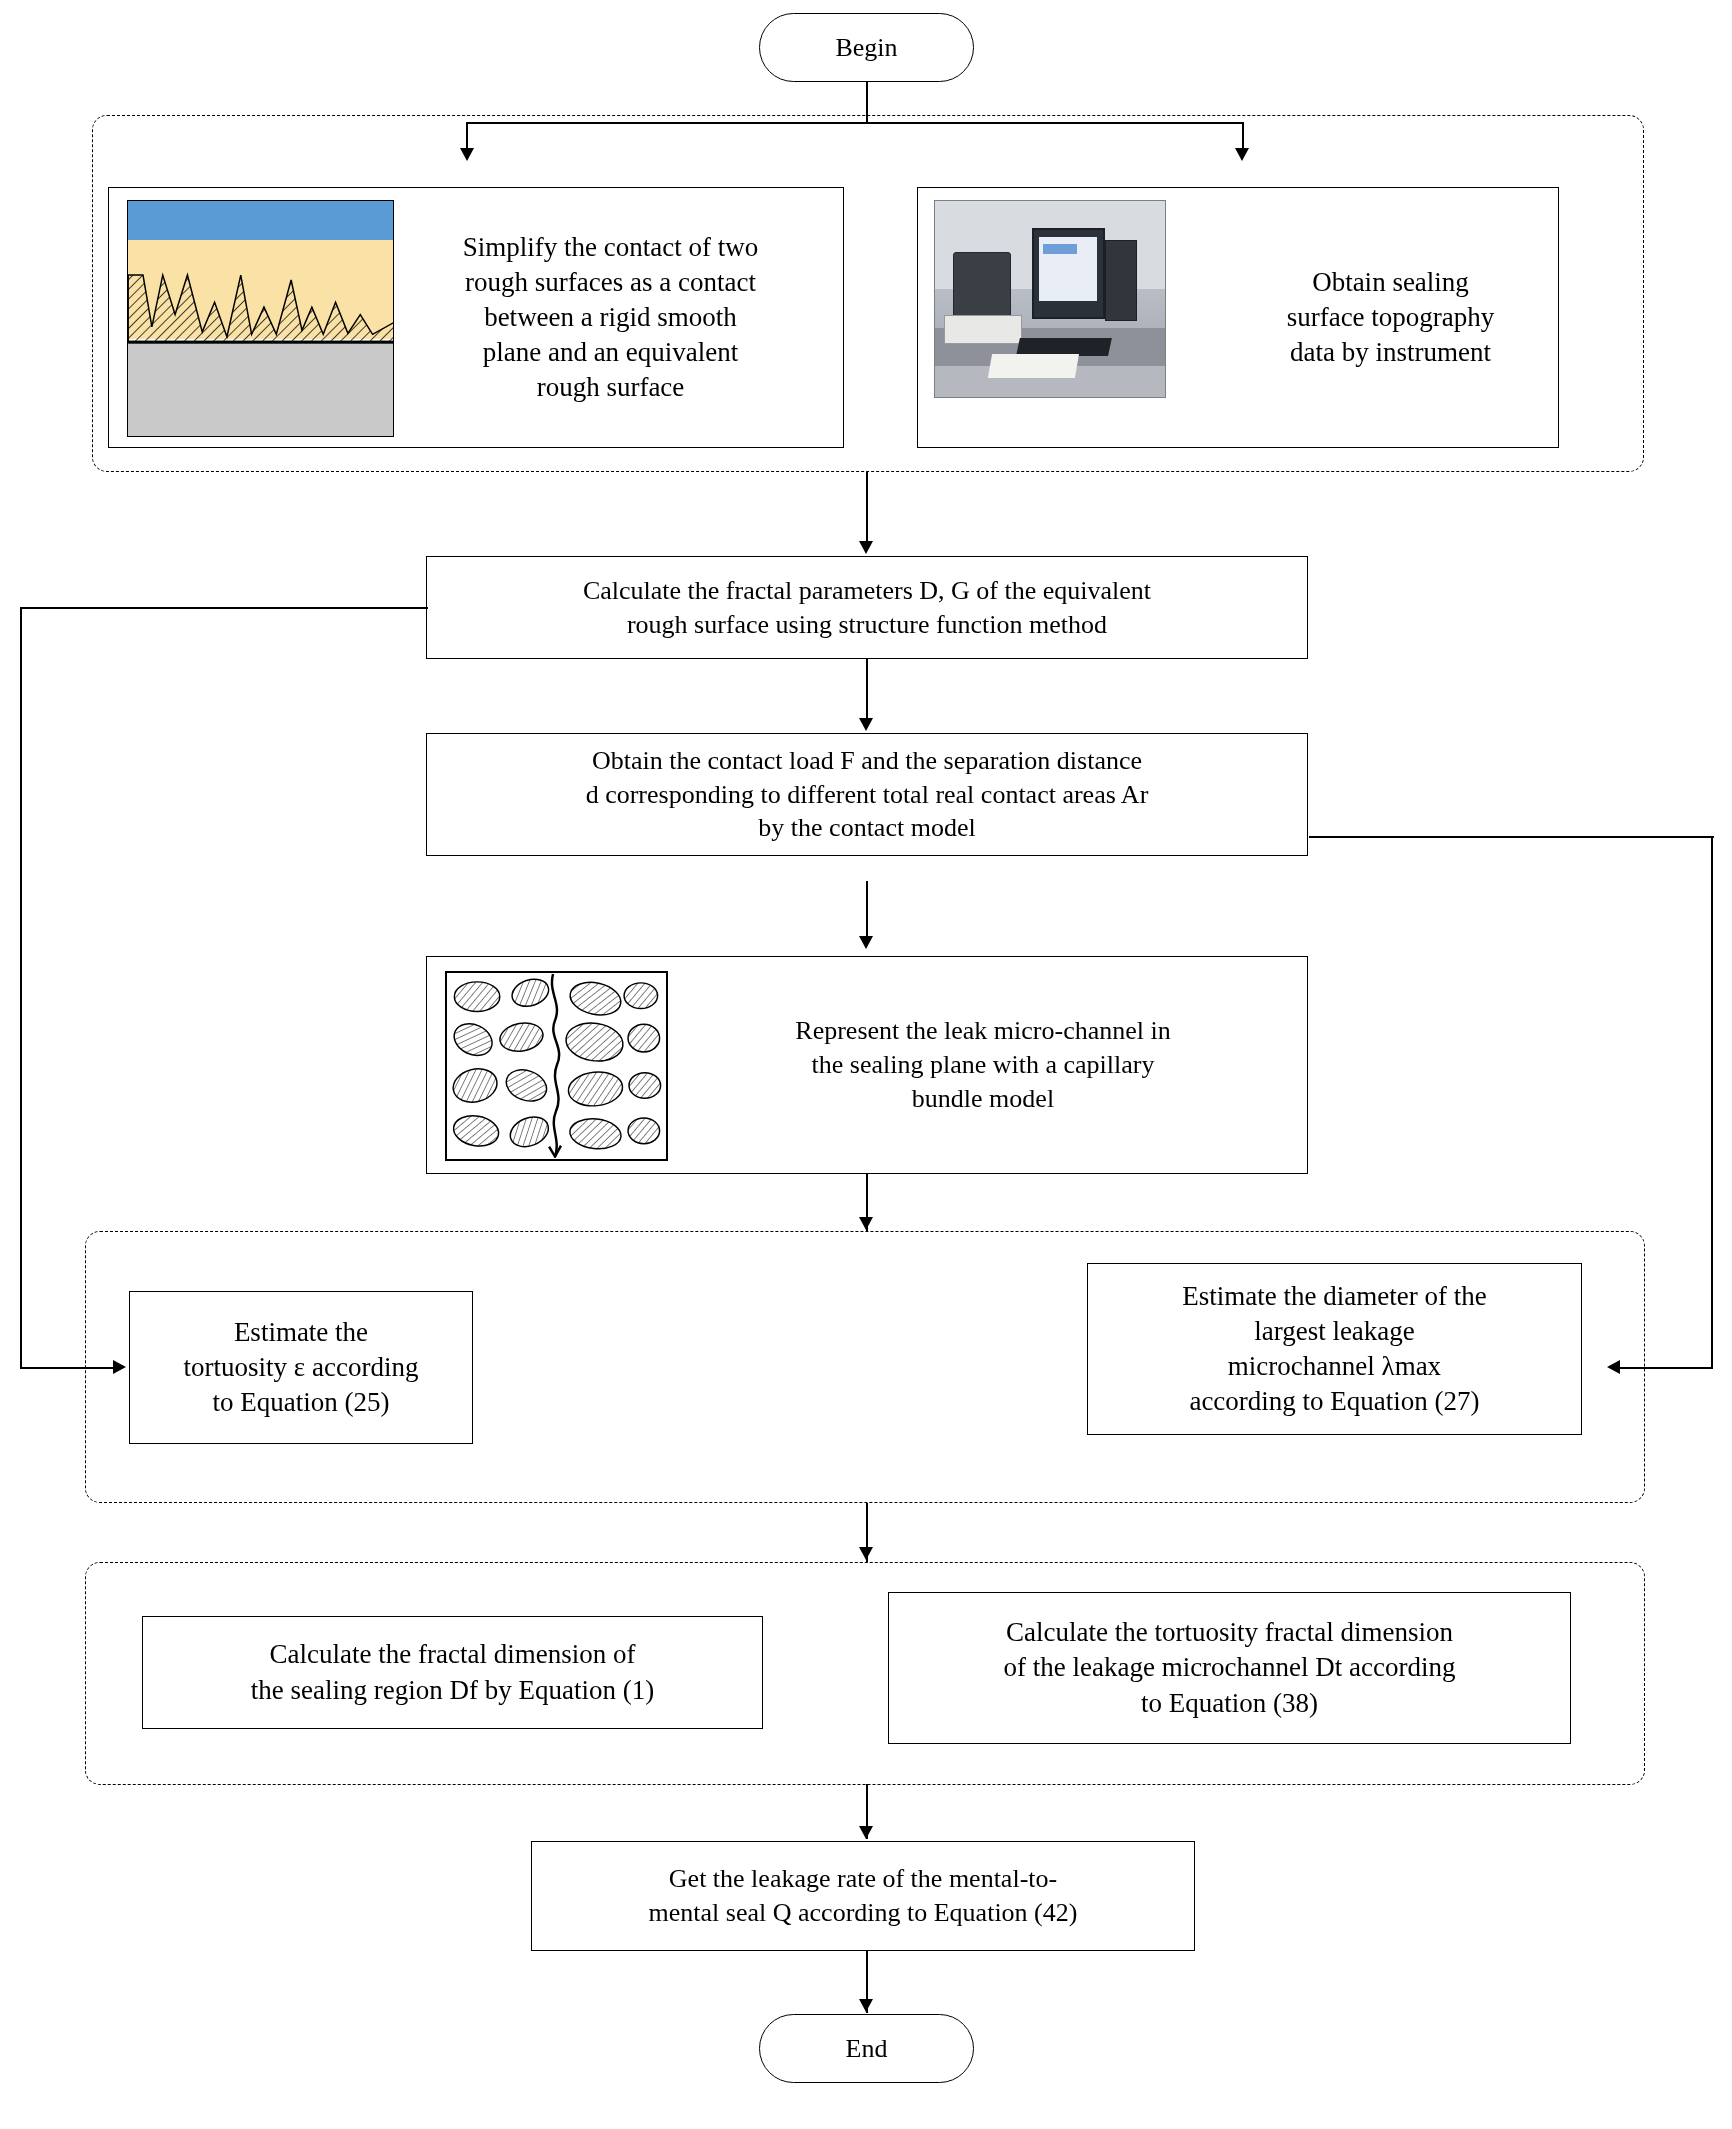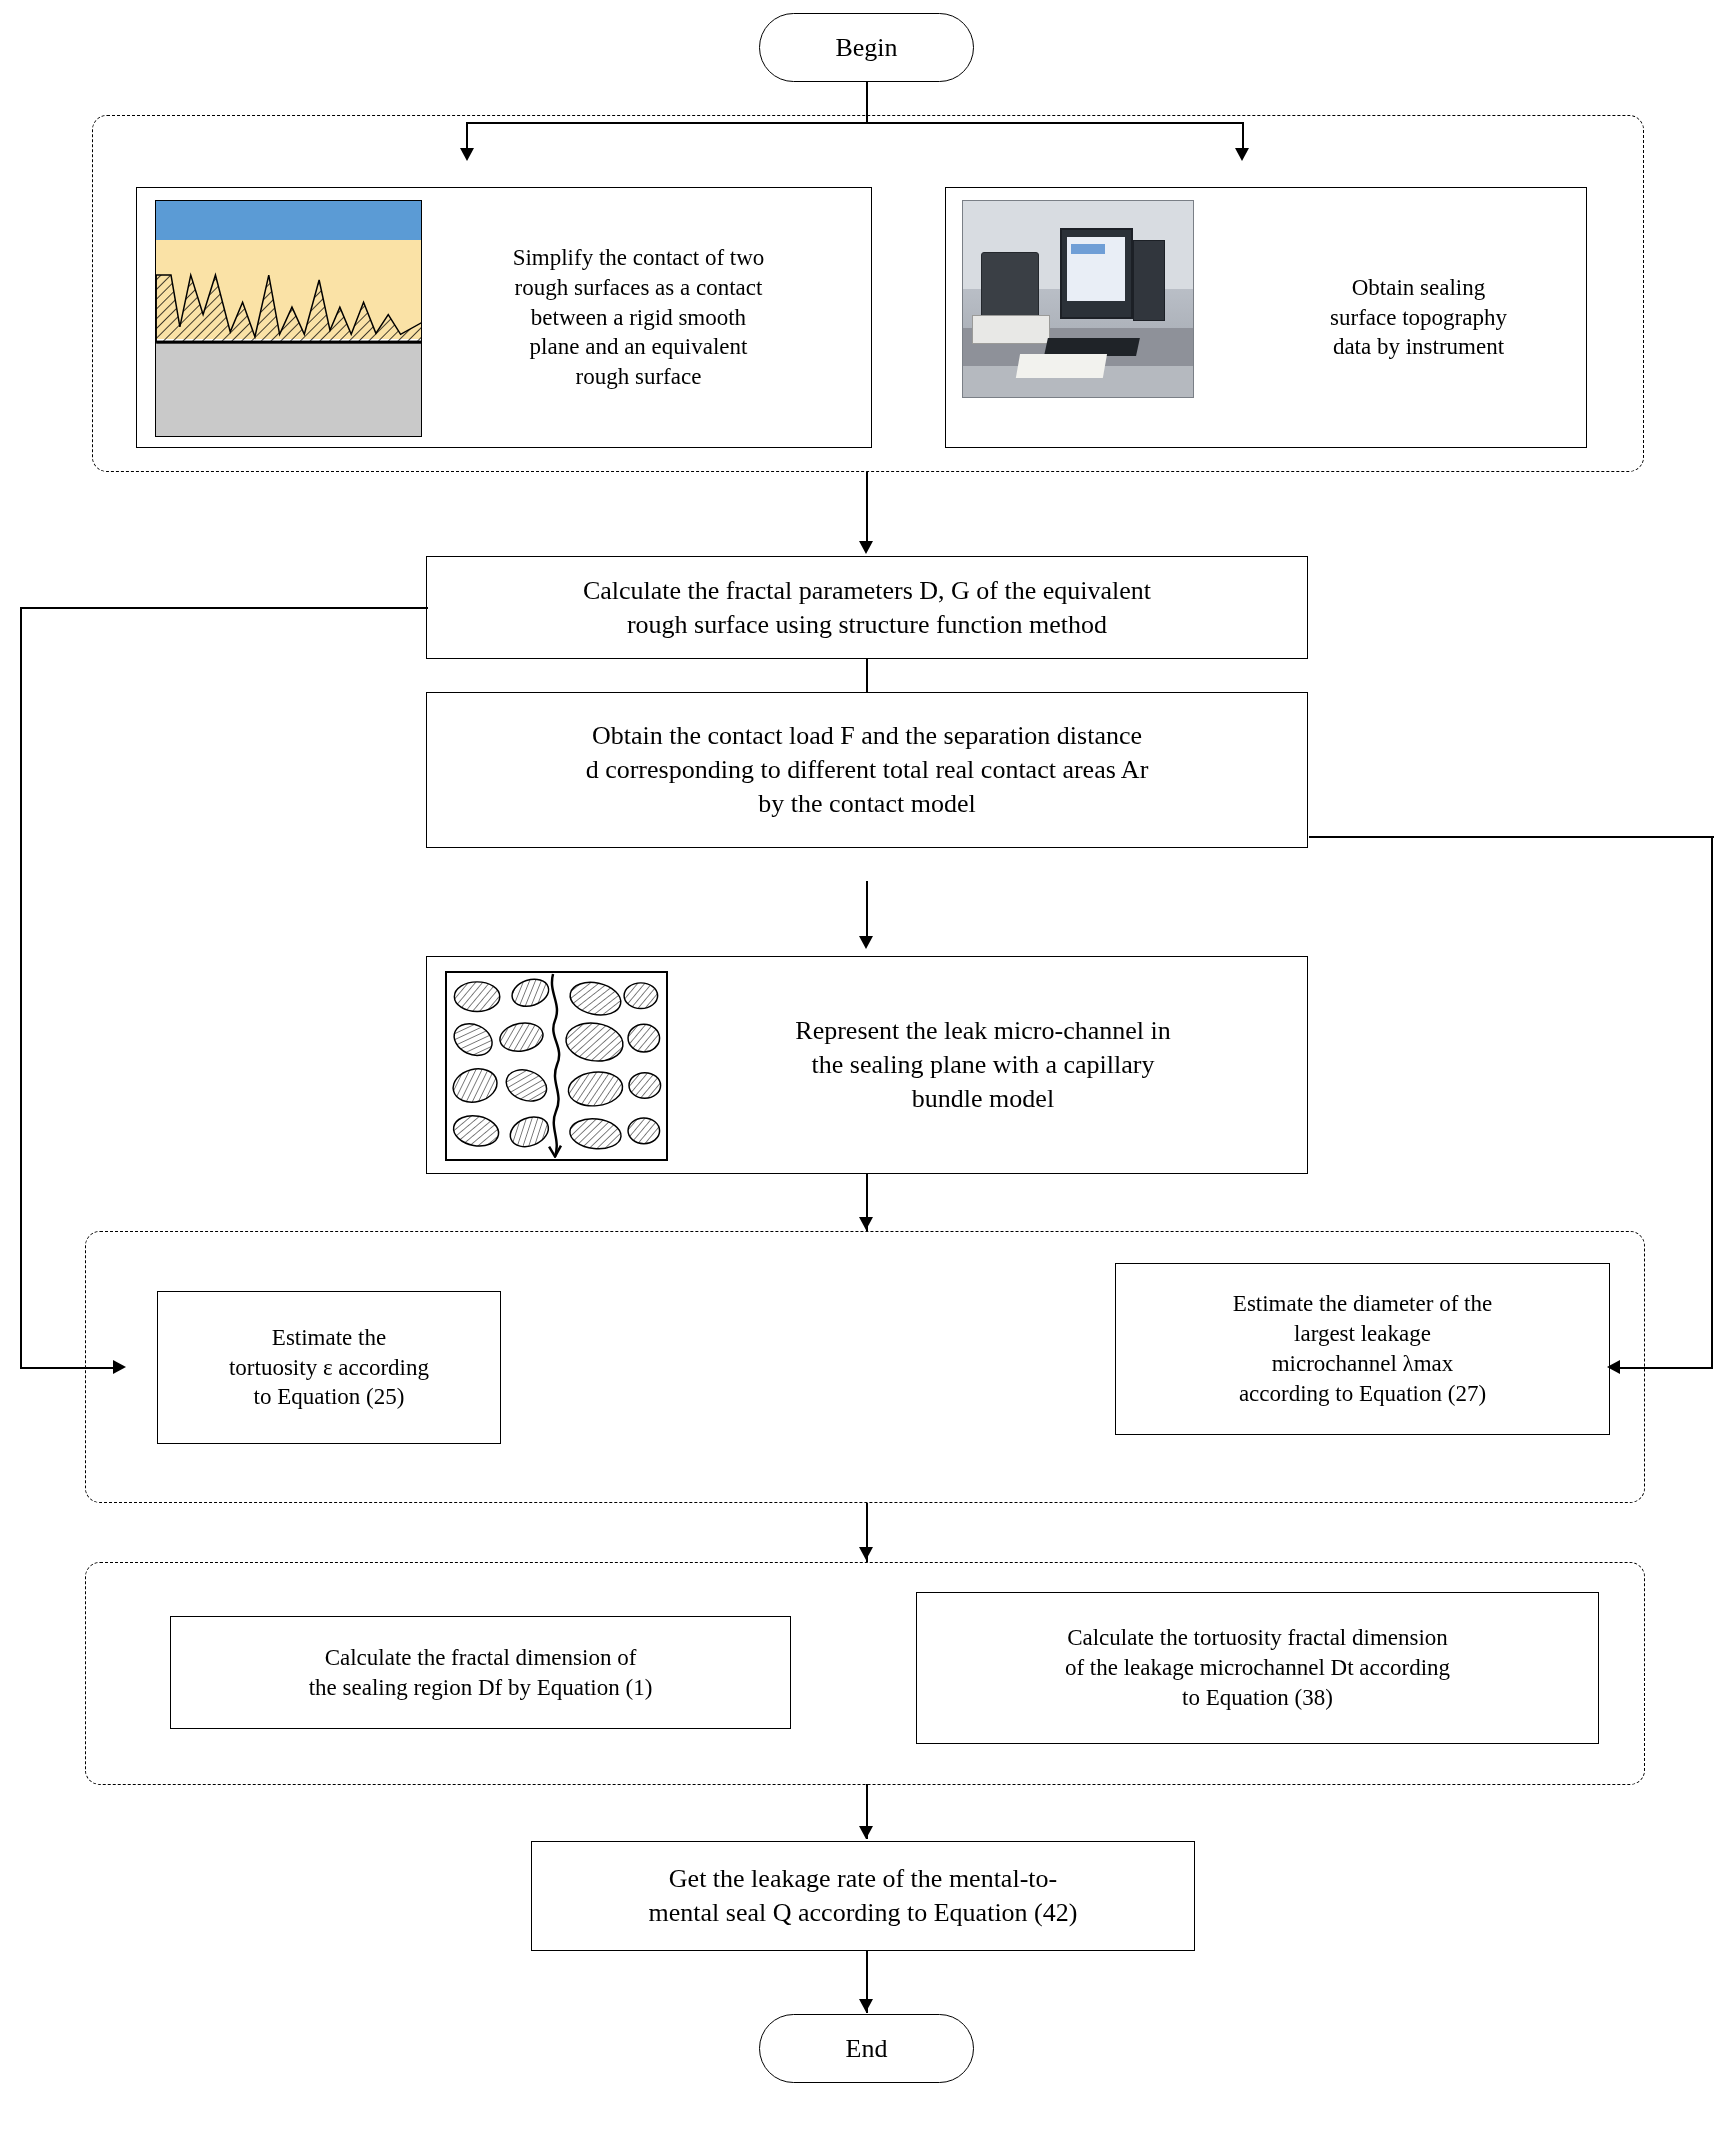--- a/index.html
+++ b/index.html
@@ -39,21 +39,21 @@
     box-sizing: border-box;
     border: 1.5px dashed #000000;
     border-radius: 15px;
     background: transparent;
   }
   .txt {
     display: block;
     padding: 0 7px;
     white-space: pre-line;
   }
-  .f50 { font-size: 23px; margin-left: 28px; }
+  .f50 { font-size: 27px; }
   .f52 { font-size: 26px; }
 
   
   .ln {
     position: absolute;
     background: #000000;
   }
   .lnv { width: 2px; }
   .lnh { height: 2px; }
   .arrow-d, .arrow-r, .arrow-l {
@@ -238,21 +238,21 @@
   <div class="arrow-d" style="left:859px; top:541px;"></div>
 
   <div class="node f52" style="left:426px; top:556px; width:882px; height:103px;">
     <span class="txt">Calculate the fractal parameters D,  G of the equivalent
 rough surface using structure function method</span>
   </div>
 
   <div class="ln lnv" style="left:866px; top:659px; height:64px;"></div>
   <div class="arrow-d" style="left:859px; top:718px;"></div>
 
-  <div class="node f52" style="left:426px; top:692px; width:882px; height:156px;">
+  <div class="node f52" style="left:426px; top:733px; width:882px; height:123px;">
     <span class="txt">Obtain the contact load F and the separation distance
 d corresponding to different total real contact areas Ar
 by the contact model</span>
   </div>
 
   <div class="ln lnv" style="left:866px; top:881px; height:59px;"></div>
   <div class="arrow-d" style="left:859px; top:936px;"></div>
 
   <div class="node f52" style="left:426px; top:956px; width:882px; height:218px; justify-content:flex-start;">
     <div class="pic-micro">

